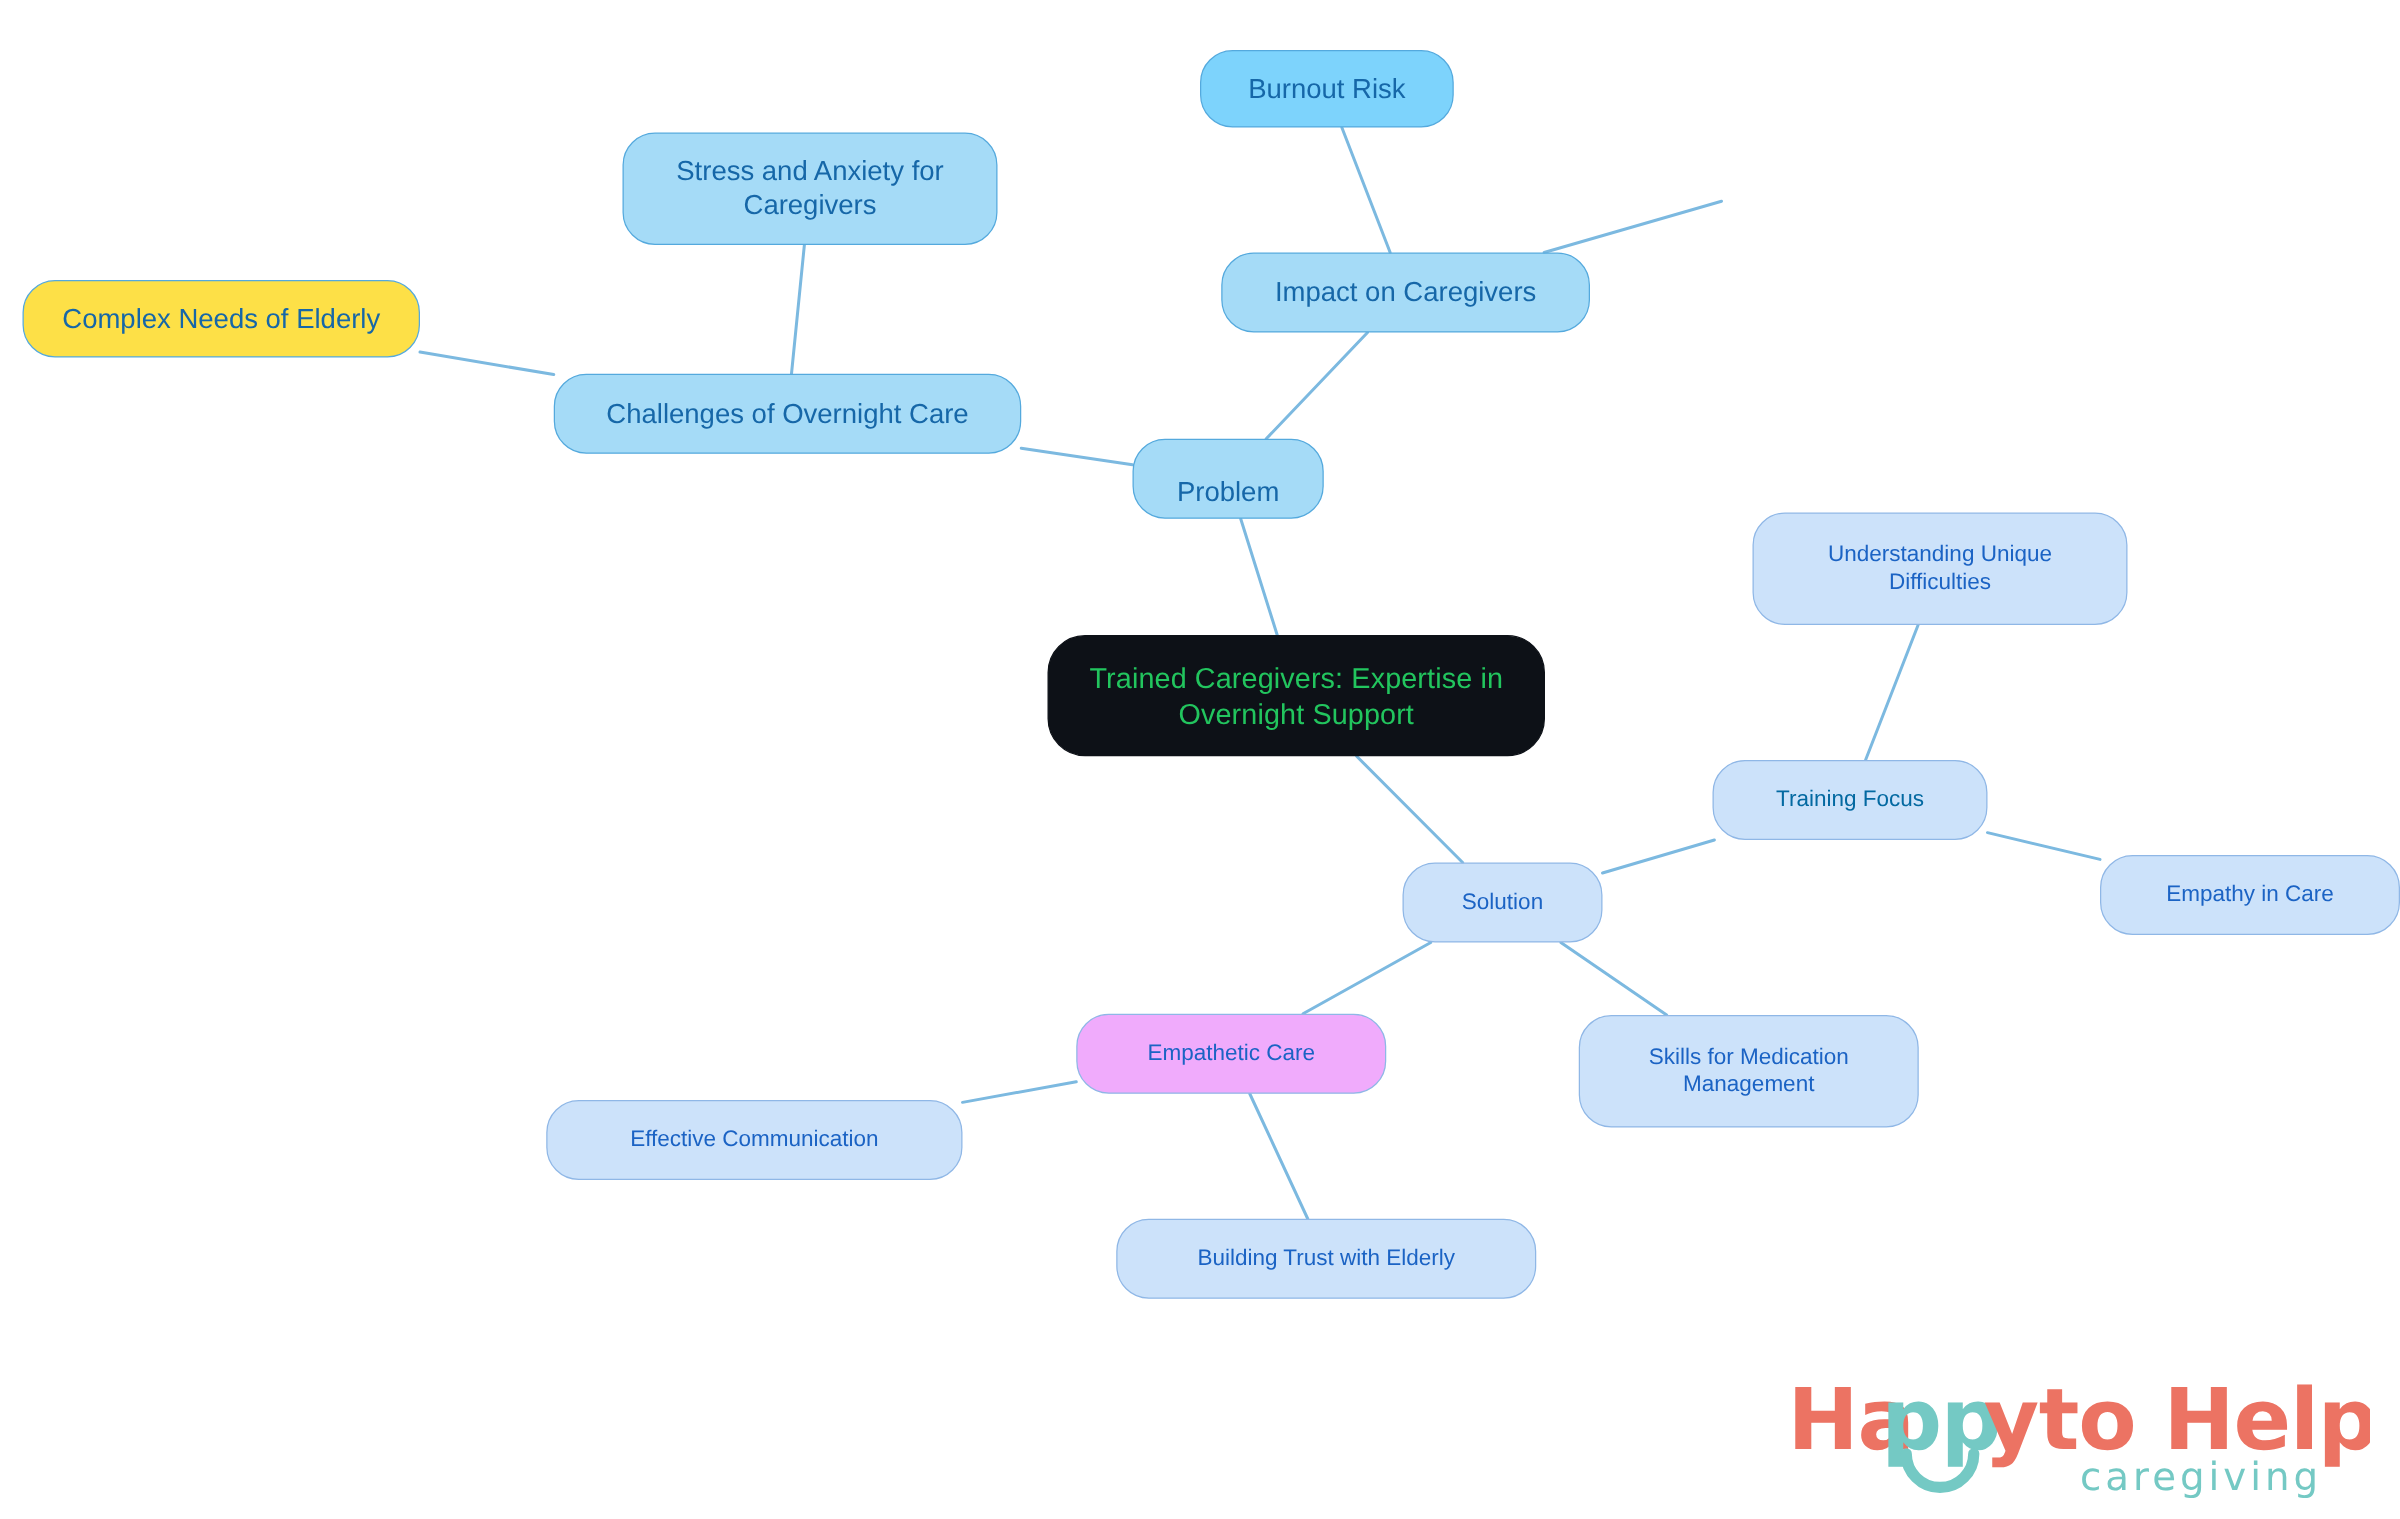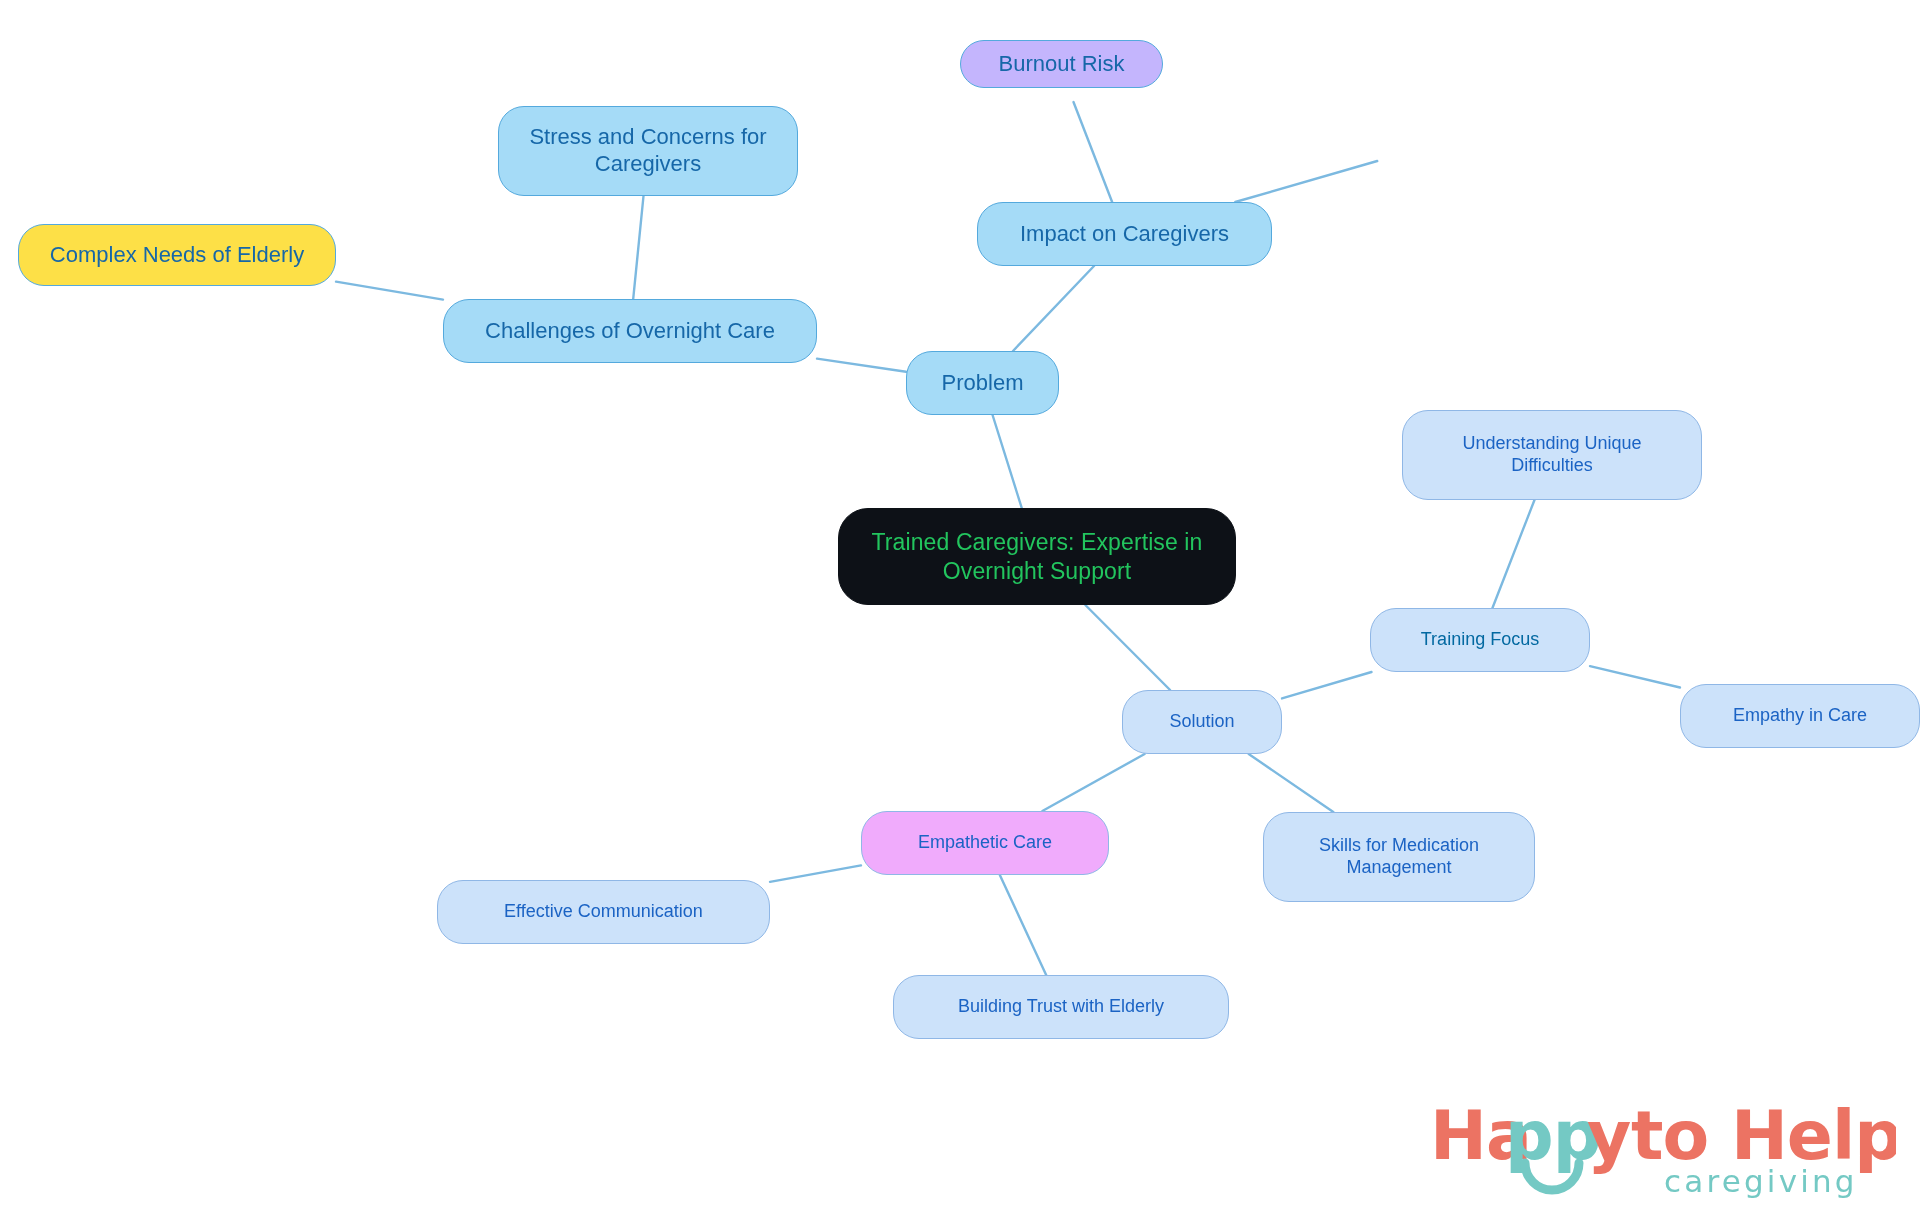--- a/index.html
+++ b/index.html
@@ -96,38 +96,38 @@
       <line x1="1144.611570247934" y1="754" x2="1042.388429752066" y2="811" stroke="#7cb9e0" stroke-width="2.4" stroke-linecap="round"></line>
       <line x1="861" y1="865.427260812582" x2="770" y2="881.8859764089121" stroke="#7cb9e0" stroke-width="2.4" stroke-linecap="round"></line>
       <line x1="999.829268292683" y1="875" x2="1046.1707317073171" y2="975" stroke="#7cb9e0" stroke-width="2.4" stroke-linecap="round"></line>
     </svg>
 
   <div class="node tier-problem" style="left: 18px; top: 224px; width: 318px; height: 62px; background: #fde047; border-color: rgb(84, 169, 221); color: rgb(22, 103, 168);">
     <span>Complex Needs of Elderly</span>
   </div>
 
   <div class="node tier-problem" style="left: 498px; top: 106px; width: 300px; height: 90px; background: rgb(165, 219, 247); border-color: rgb(84, 169, 221); color: rgb(22, 103, 168);">
-    <span>Stress and Concerns for
+    <span>Stress and Anxiety for
 Caregivers</span>
   </div>
 
   <div class="node tier-problem" style="left: 443px; top: 299px; width: 374px; height: 64px; background: rgb(165, 219, 247); border-color: rgb(84, 169, 221); color: rgb(22, 103, 168);">
     <span>Challenges of Overnight Care</span>
   </div>
 
-  <div class="node tier-problem" style="left: 960px; top: 40px; width: 203px; height: 48px; background: #c4b5fd; border-color: rgb(84, 169, 221); color: rgb(22, 103, 168);">
+  <div class="node tier-problem" style="left: 960px; top: 40px; width: 203px; height: 62px; background: #7dd3fc; border-color: rgb(84, 169, 221); color: rgb(22, 103, 168);">
     <span>Burnout Risk</span>
   </div>
 
 
   <div class="node tier-problem" style="left: 977px; top: 202px; width: 295px; height: 64px; background: rgb(165, 219, 247); border-color: rgb(84, 169, 221); color: rgb(22, 103, 168);">
     <span>Impact on Caregivers</span>
   </div>
 
-  <div class="node tier-problem" style="left: 906px; top: 351px; width: 153px; height: 64px; background: rgb(165, 219, 247); border-color: rgb(84, 169, 221); color: rgb(22, 103, 168);">
+  <div class="node tier-problem" style="left: 906px; top: 351px; width: 153px; height: 64px; background: rgb(165, 219, 247); border-color: rgb(84, 169, 221); color: rgb(22, 103, 168); align-items: flex-end;">
     <span>Problem</span>
   </div>
 
   <div class="node root" style="left: 838px; top: 508px; width: 398px; height: 97px; background: rgb(13, 17, 23); color: #22c55e;">
     <span>Trained Caregivers: Expertise in
 Overnight Support</span>
   </div>
 
   <div class="node tier-solution" style="left: 1402px; top: 410px; width: 300px; height: 90px; background: rgb(204, 226, 250); border-color: rgb(143, 183, 230); color: rgb(27, 99, 196);">
     <span>Understanding Unique

